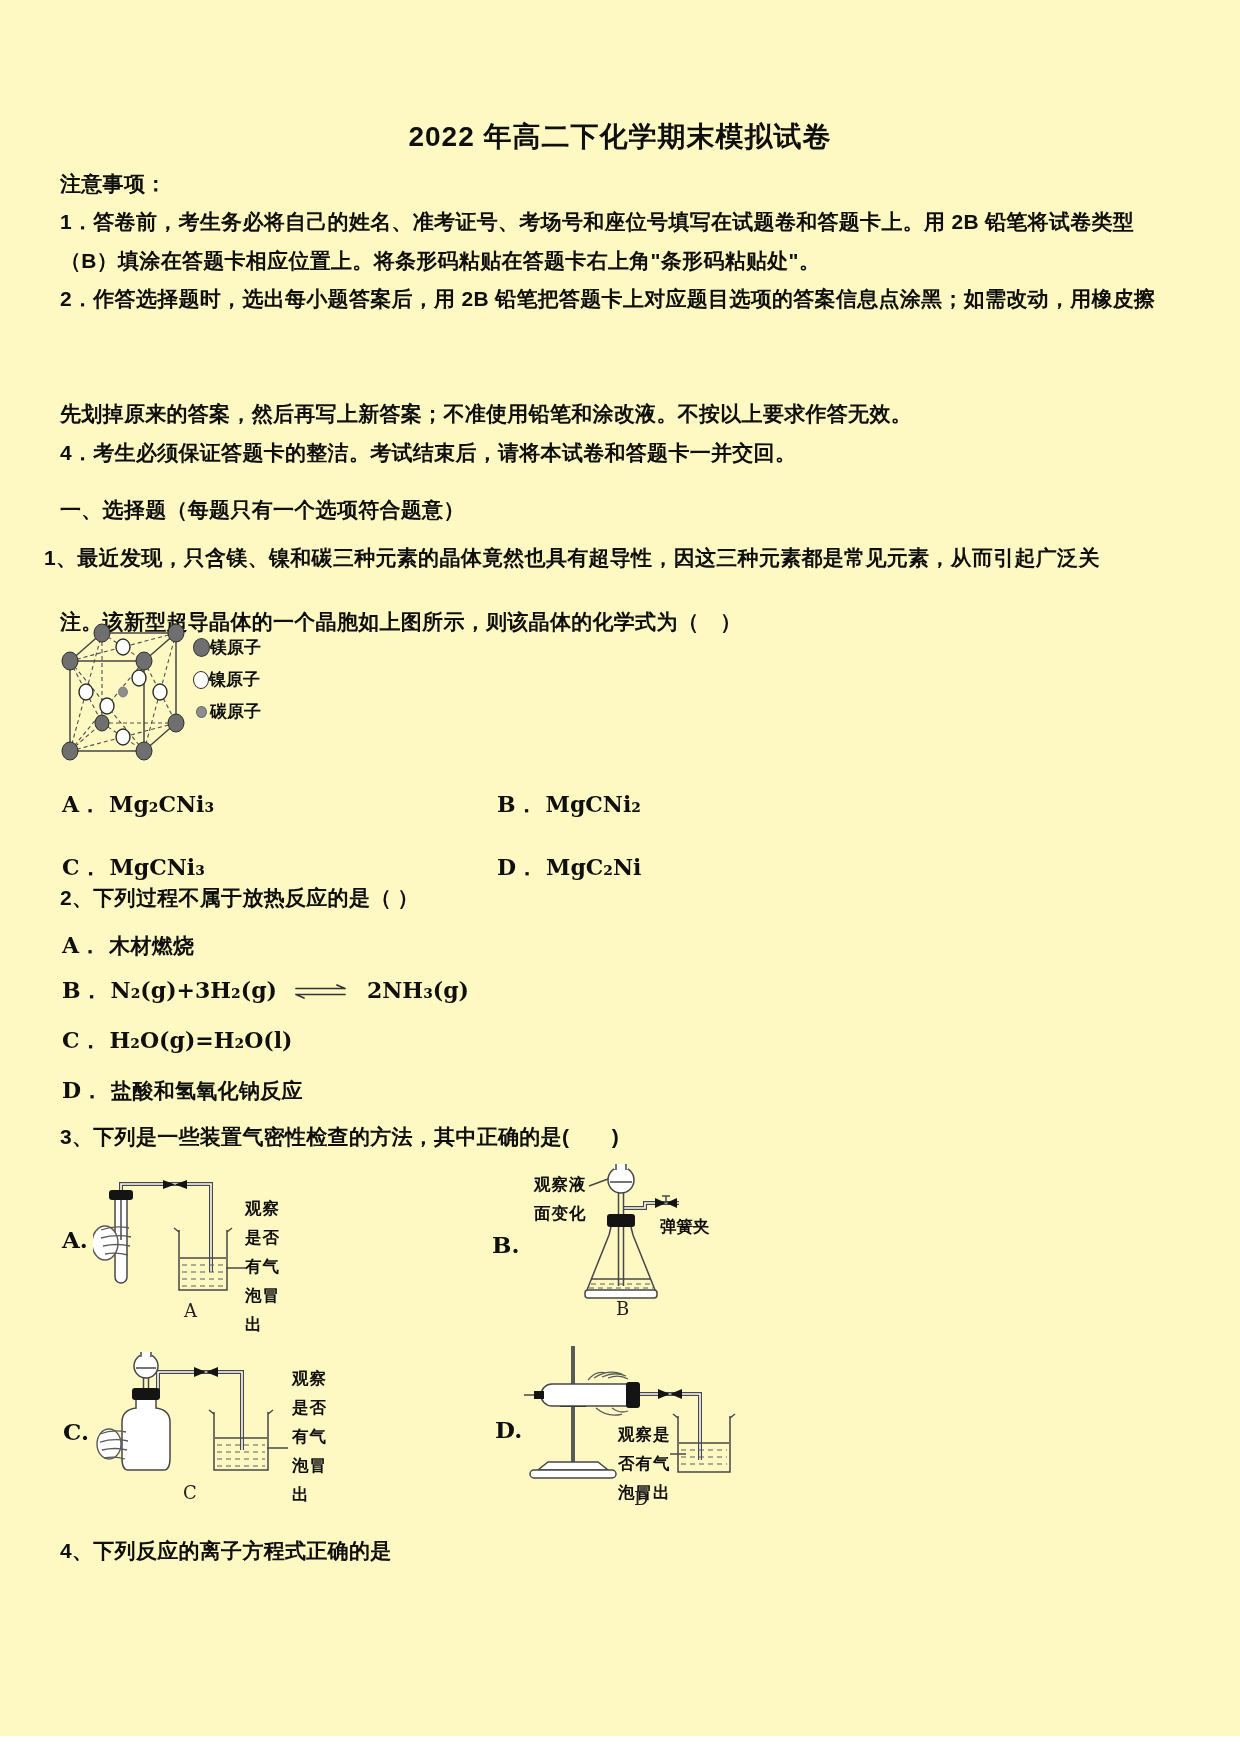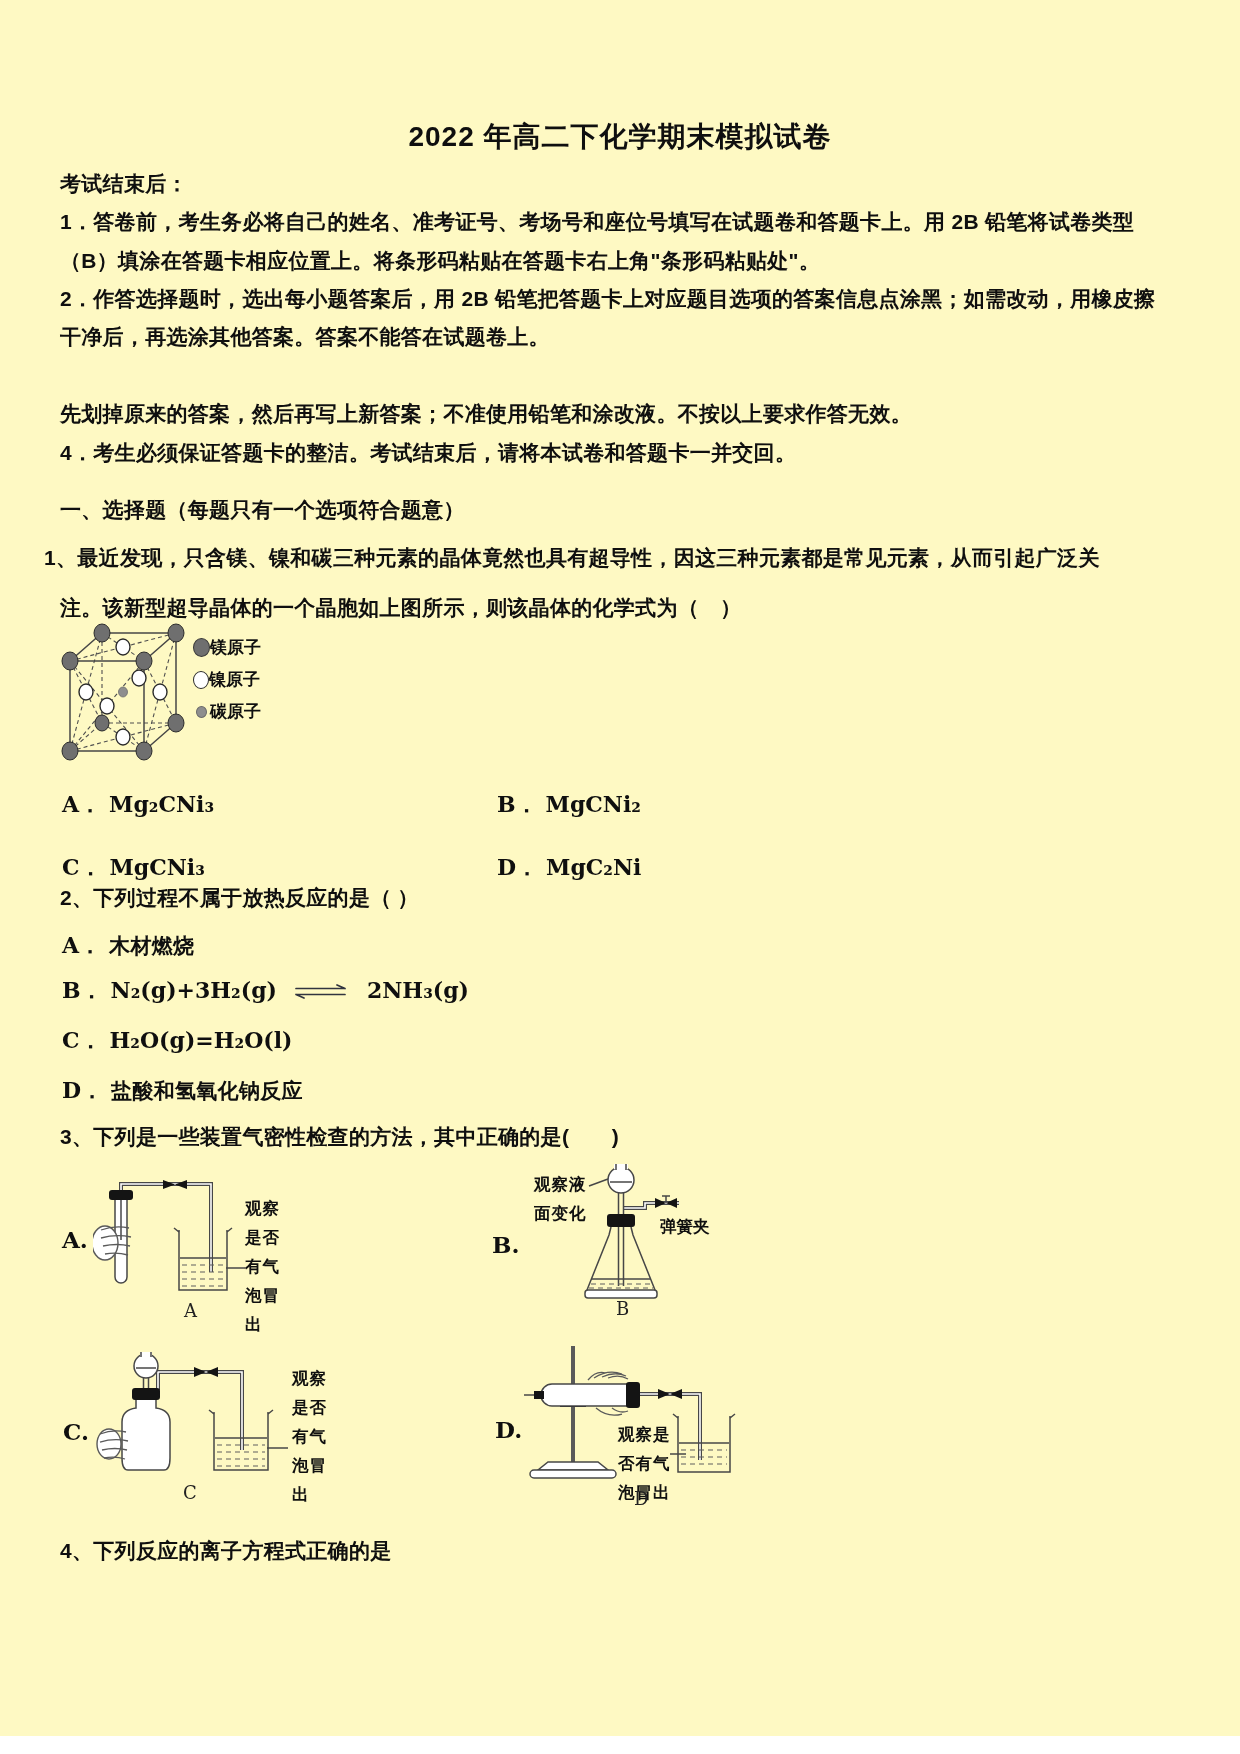--- a/index.html
+++ b/index.html
@@ -33,32 +33,31 @@
   .atom-ni{fill:#ffffff;stroke:#2b2b2b;stroke-width:1.4;}
   .atom-c{fill:#8e8e8e;stroke:#6d6d6d;stroke-width:0.8;}
 </style>
 </head>
 <body>
 
 <div id="page">
 
   <div class="abs title">2022 年高二下化学期末模拟试卷</div>
 
-  <div class="abs body-line" style="left:60px;top:170px;">考试结束后：</div>
+  <div class="abs body-line" style="left:60px;top:170px;">注意事项：</div>
   <div class="abs body-line" style="left:60px;top:208px;">1．答卷前，考生务必将自己的姓名、准考证号、考场号和座位号填写在试题卷和答题卡上。用 2B 铅笔将试卷类型</div>
   <div class="abs body-line" style="left:60px;top:247px;">（B）填涂在答题卡相应位置上。将条形码粘贴在答题卡右上角"条形码粘贴处"。</div>
   <div class="abs body-line" style="left:60px;top:285px;">2．作答选择题时，选出每小题答案后，用 2B 铅笔把答题卡上对应题目选项的答案信息点涂黑；如需改动，用橡皮擦</div>
-  <div class="abs body-line" style="left:60px;top:323px;">干净后，再选涂其他答案。答案不能答在试题卷上。</div>
   <div class="abs body-line" style="left:60px;top:400px;text-align:center;">先划掉原来的答案，然后再写上新答案；不准使用铅笔和涂改液。不按以上要求作答无效。</div>
   <div class="abs body-line" style="left:60px;top:439px;">4．考生必须保证答题卡的整洁。考试结束后，请将本试卷和答题卡一并交回。</div>
 
   <div class="abs body-line bold" style="left:60px;top:496px;">一、选择题（每题只有一个选项符合题意）</div>
 
   <div class="abs body-line" style="left:44px;top:544px;">1、最近发现，只含镁、镍和碳三种元素的晶体竟然也具有超导性，因这三种元素都是常见元素，从而引起广泛关</div>
-  <div class="abs body-line" style="left:60px;top:594px;">注。该新型超导晶体的一个晶胞如上图所示，则该晶体的化学式为（　）</div>
+  <div class="abs body-line" style="left:60px;top:608px;">注。该新型超导晶体的一个晶胞如上图所示，则该晶体的化学式为（　）</div>
 
   <svg class="abs" style="left:56px;top:618px;" width="132" height="148" viewBox="0 0 132 148">
 
     <path class="cdash" d="M14,133 L46,105 M46,105 L120,105 M46,105 L46,15"></path>
 
     <path class="cdash" d="M14,133 L88,43 M14,43 L88,133"></path>
     <path class="cdash" d="M14,43 L120,15 M46,15 L88,43"></path>
     <path class="cdash" d="M88,133 L120,15 M88,43 L120,105"></path>
     <path class="cdash" d="M14,133 L120,105 M46,105 L88,133"></path>
     <path class="cdash" d="M14,133 L46,15 M14,43 L46,105"></path>

